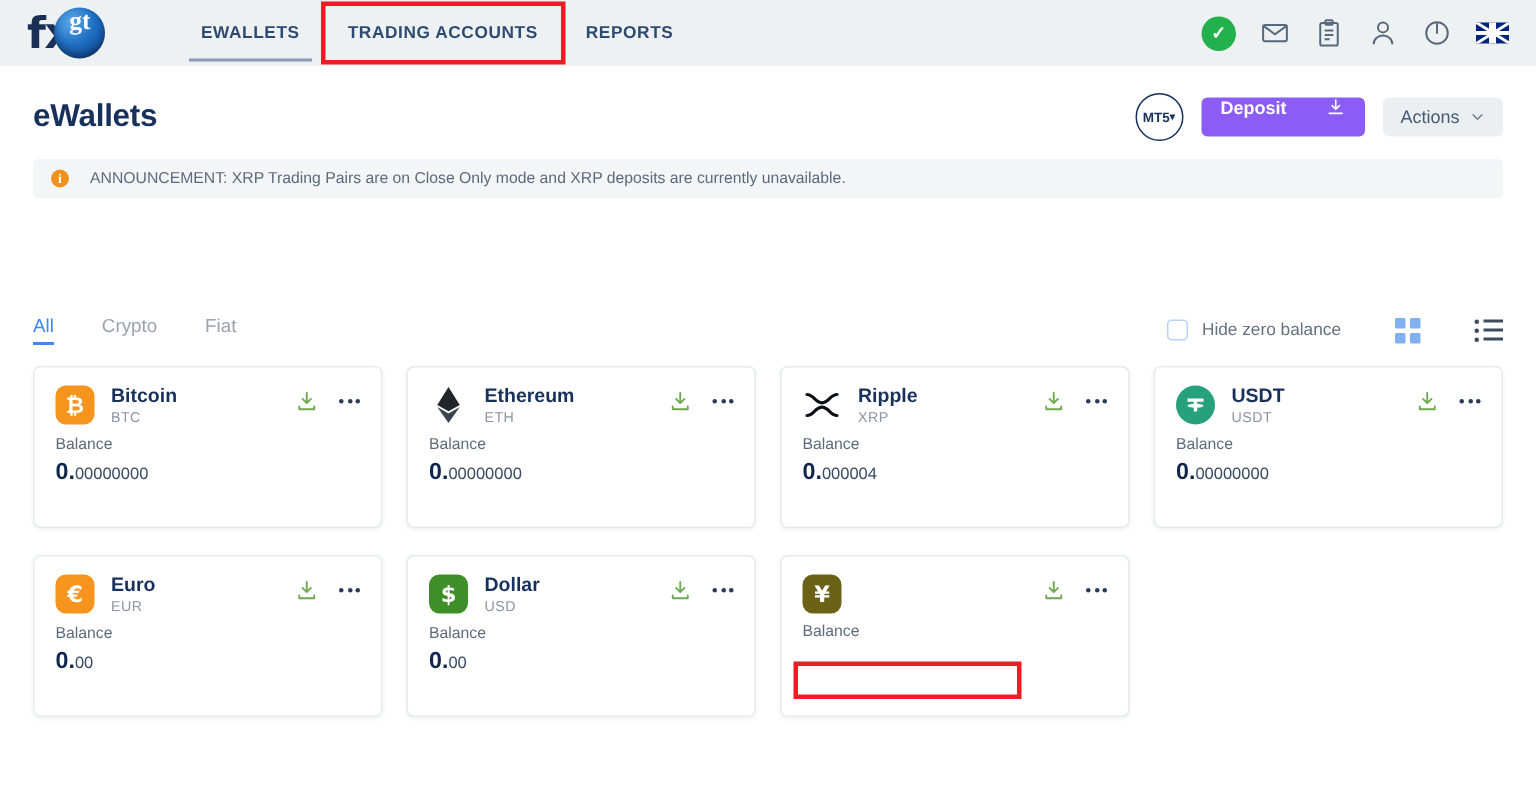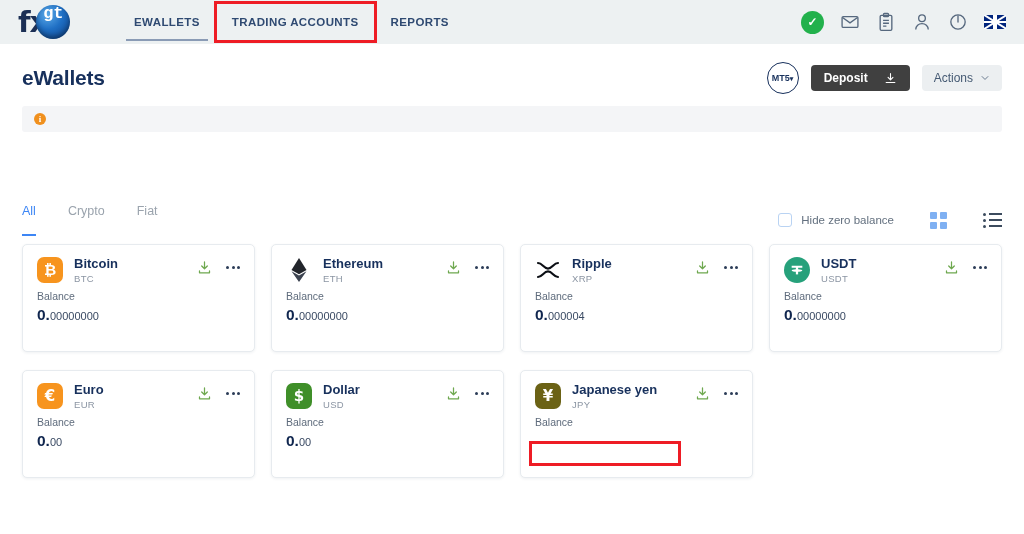--- a/index.html
+++ b/index.html
@@ -36,21 +36,21 @@
   .logo-circle {
     width: 34px; height: 34px; border-radius: 50%;
     background: radial-gradient(circle at 34% 28%, #5aa9e8 0%, #1f6fc4 45%, #0d3f86 100%);
     box-shadow: inset 0 -3px 5px rgba(0,0,0,.35);
     display: flex; align-items: center; justify-content: center;
     margin-left: -11px;
     position: relative; z-index: 2;
   }
   .logo-circle span {
     color: #fff; font-weight: 700; font-size: 17px;
-    font-family: Liberation Mono, monospace;
+    font-family: Liberation Serif, serif;
     line-height: 1;
     padding-bottom: 18px;
   }
 
   .nav {
     display: flex; align-items: stretch;
     height: 44px;
     margin-left: 18px;
   }
   .nav-item {
@@ -121,28 +121,28 @@
   .mt5 {
     width: 32px; height: 32px; border-radius: 50%;
     border: 1.5px solid #17305c;
     display: flex; flex-direction: row; align-items: center; justify-content: center;
     font-size: 9px; font-weight: 700; color: #17305c;
     cursor: pointer;
     line-height: 1;
   }
   .mt5 .chev { font-size: 7px; margin-top: 1px; }
   .btn-deposit {
-    background: #404040;
+    background: #8b5cf6;
     color: #fff;
     border: none;
     border-radius: 4px;
     height: 26px;
     padding: 0 13px;
     font-size: 12px; font-weight: 700;
-    display: flex; align-items: center; gap: 16px;
+    display: flex; gap: 26px;
     cursor: pointer;
     font-family: "Liberation Sans", sans-serif;
   }
   .btn-actions {
     background: #eceff1;
     color: #455a73;
     border: none;
     border-radius: 4px;
     height: 26px;
     padding: 12px 12px;
@@ -175,21 +175,21 @@
   
   .filter-row {
     display: flex; align-items: center;
     padding: 0 22px;
     margin-top: 74px;
     height: 28px;
   }
   .tabs { display: flex; gap: 32px; }
   .tab {
     font-size: 12.5px; color: #9aa3ad; cursor: pointer;
-    position: relative; padding-bottom: 18px;
+    position: relative; padding-bottom: 6px;
   }
   .tab.active { color: #3d86f5; }
   .tab.active::after {
     content: ""; position: absolute; left: 0; right: 0; bottom: 0;
     height: 2px; background: #3d86f5;
   }
   .filter-right { margin-left: auto; display: flex; align-items: center; gap: 36px; }
   .hz-wrap { display: flex; align-items: center; gap: 9px; cursor: pointer; }
   .hz-box {
     width: 14px; height: 14px; border-radius: 3px;
@@ -321,20 +321,21 @@
       <span>Actions</span>
       <svg width="10" height="10" viewBox="0 0 24 24" fill="none" stroke="#6b7c90" stroke-width="2.4">
         <path d="M5 8.5L12 15.5 19 8.5" stroke-linecap="round" stroke-linejoin="round"></path>
       </svg>
     </button>
   </div>
 </div>
 
 <div class="announce">
   <div class="info-ic">i</div>
+  <div class="announce-text">ANNOUNCEMENT: XRP Trading Pairs are on Close Only mode and XRP deposits are currently unavailable.</div>
 </div>
 
 <div class="filter-row">
   <div class="tabs">
     <div class="tab active">
       <span>All</span>
     </div>
     <div class="tab">
       <span>Crypto</span>
     </div>
@@ -533,24 +534,20 @@
     </div>
     <div class="bal-label">Balance</div>
     <div class="bal-value">
       <span>0.</span><span class="dec">00</span>
     </div>
   </div>
 
   <div class="card">
     <div class="card-top">
       <div class="coin-ic" style="background:#6b6215">¥</div>
-      <div class="coin-names">
-        <div class="coin-name">Japanese yen</div>
-        <div class="coin-sym">JPY</div>
-      </div>
       <div class="card-icons">
         <svg class="dl-ic" width="15" height="15" viewBox="0 0 24 24" fill="none" stroke="#6ea84f" stroke-width="2">
           <path d="M12 3v10M7.5 9.5l4.5 4.5 4.5-4.5" stroke-linecap="round" stroke-linejoin="round"></path>
           <path d="M4 17.5v3h16v-3" stroke-linecap="round" stroke-linejoin="round"></path>
         </svg>
         <div class="dots">
             <i></i>
             <i></i>
             <i></i>
           </div>

